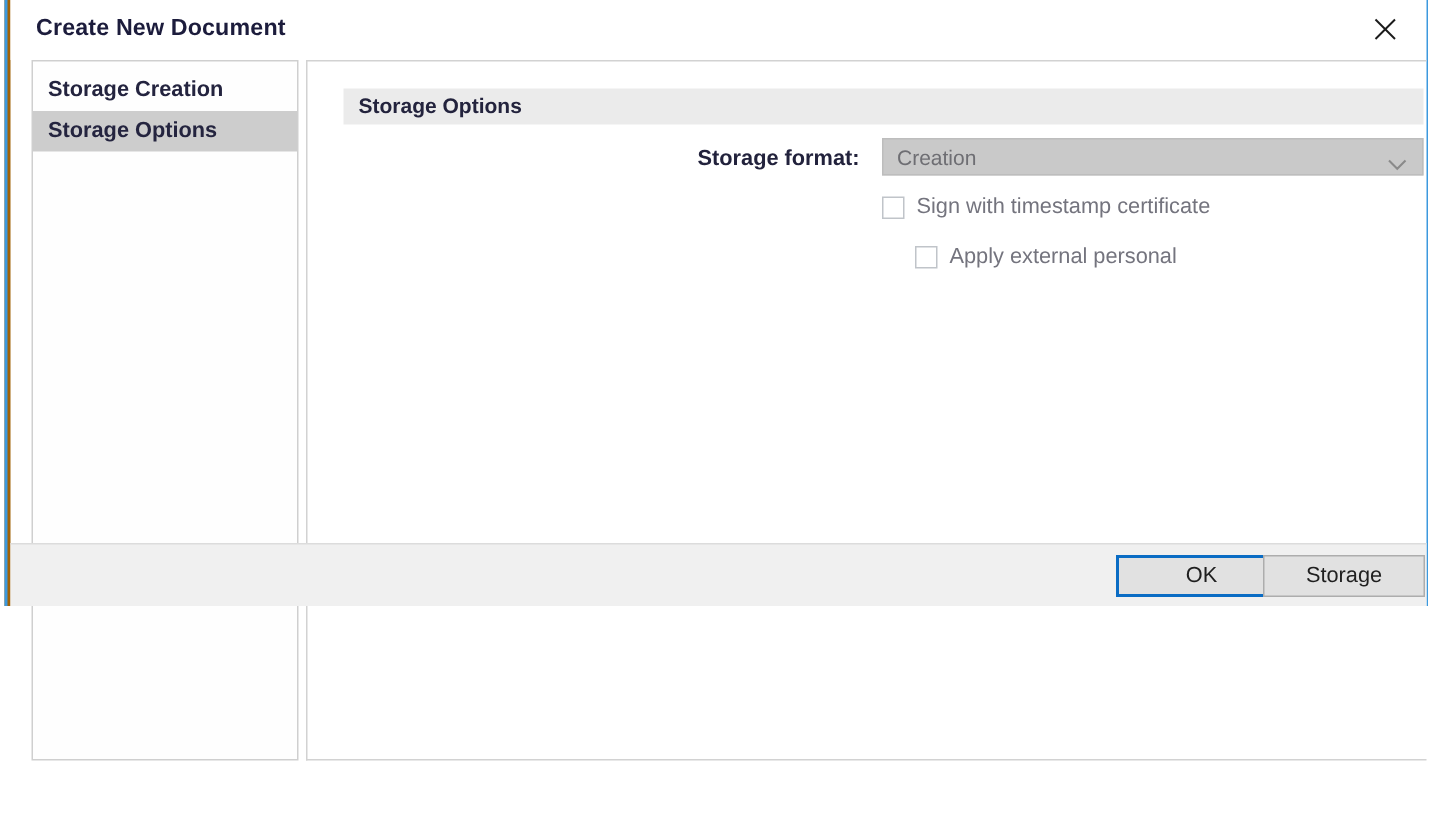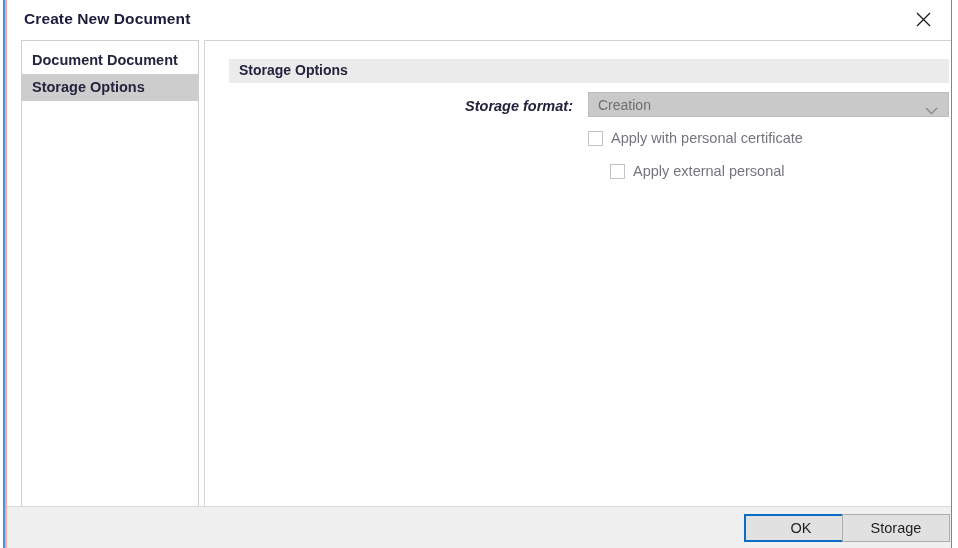--- a/index.html
+++ b/index.html
@@ -13,25 +13,25 @@
     font-family: "Liberation Sans", sans-serif;
     overflow: hidden;
   }
 
   
   #window-frame {
     position: absolute;
     left: 3px;
     top: 0px;
     width: 949px;
-    height: 548px;
+    height: 404px;
     box-sizing: border-box;
     border-left: 2px solid #3c99de;
     border-right: 3px solid #3c99de;
-    background: #fca5a5;
+    background: #a16207;
   }
   #window-inner {
     position: absolute;
     left: 2px;
     top: 0;
     right: 3px;
     bottom: 0;
     background: #ffffff;
   }
 
@@ -128,21 +128,20 @@
   #storage-format-label {
     position: absolute;
     left: 0px;
     top: 57px;
     width: 368px;
     text-align: right;
     font-size: 14.5px;
     font-weight: bold;
     color: #22223c;
     white-space: nowrap;
-    font-style: italic;
   }
   #storage-format-select {
     position: absolute;
     left: 383px;
     top: 51px;
     width: 361px;
     height: 25px;
     box-sizing: border-box;
     background: #c9c9c9;
     border: 1px solid #bdbdbd;
@@ -236,21 +235,21 @@
           <svg width="15" height="15" viewBox="0 0 15 15">
             <line x1="1" y1="1" x2="14" y2="14" stroke="#1b1b1b" stroke-width="1.3"></line>
             <line x1="14" y1="1" x2="1" y2="14" stroke="#1b1b1b" stroke-width="1.3"></line>
           </svg>
         </span>
       </div>
     </div>
 
     <div id="sidebar-panel">
       <div class="sidebar-item">
-        <span>Document Document</span>
+        <span>Storage Creation</span>
       </div>
       <div class="sidebar-item selected">
         <span>Storage Options</span>
       </div>
     </div>
 
     <div id="content-panel">
 
       <div id="section-header">
         <div id="section-header-label">Storage Options</div>
@@ -262,21 +261,21 @@
         <div id="storage-format-value">Creation</div>
         <span id="storage-format-arrow">
           <svg width="13" height="8" viewBox="0 0 13 8">
             <polyline points="1,1 6.5,6.5 12,1" fill="none" stroke="#8a8a8a" stroke-width="1.4"></polyline>
           </svg>
         </span>
       </div>
 
       <div class="checkbox-row" id="sign-cert-row">
         <span class="checkbox-box"></span>
-        <span class="checkbox-label">Apply with personal certificate</span>
+        <span class="checkbox-label">Sign with timestamp certificate</span>
       </div>
 
       <div class="checkbox-row" id="timestamp-row">
         <span class="checkbox-box"></span>
         <span class="checkbox-label">Apply external personal</span>
       </div>
 
     </div>
 
     <div id="footer">

